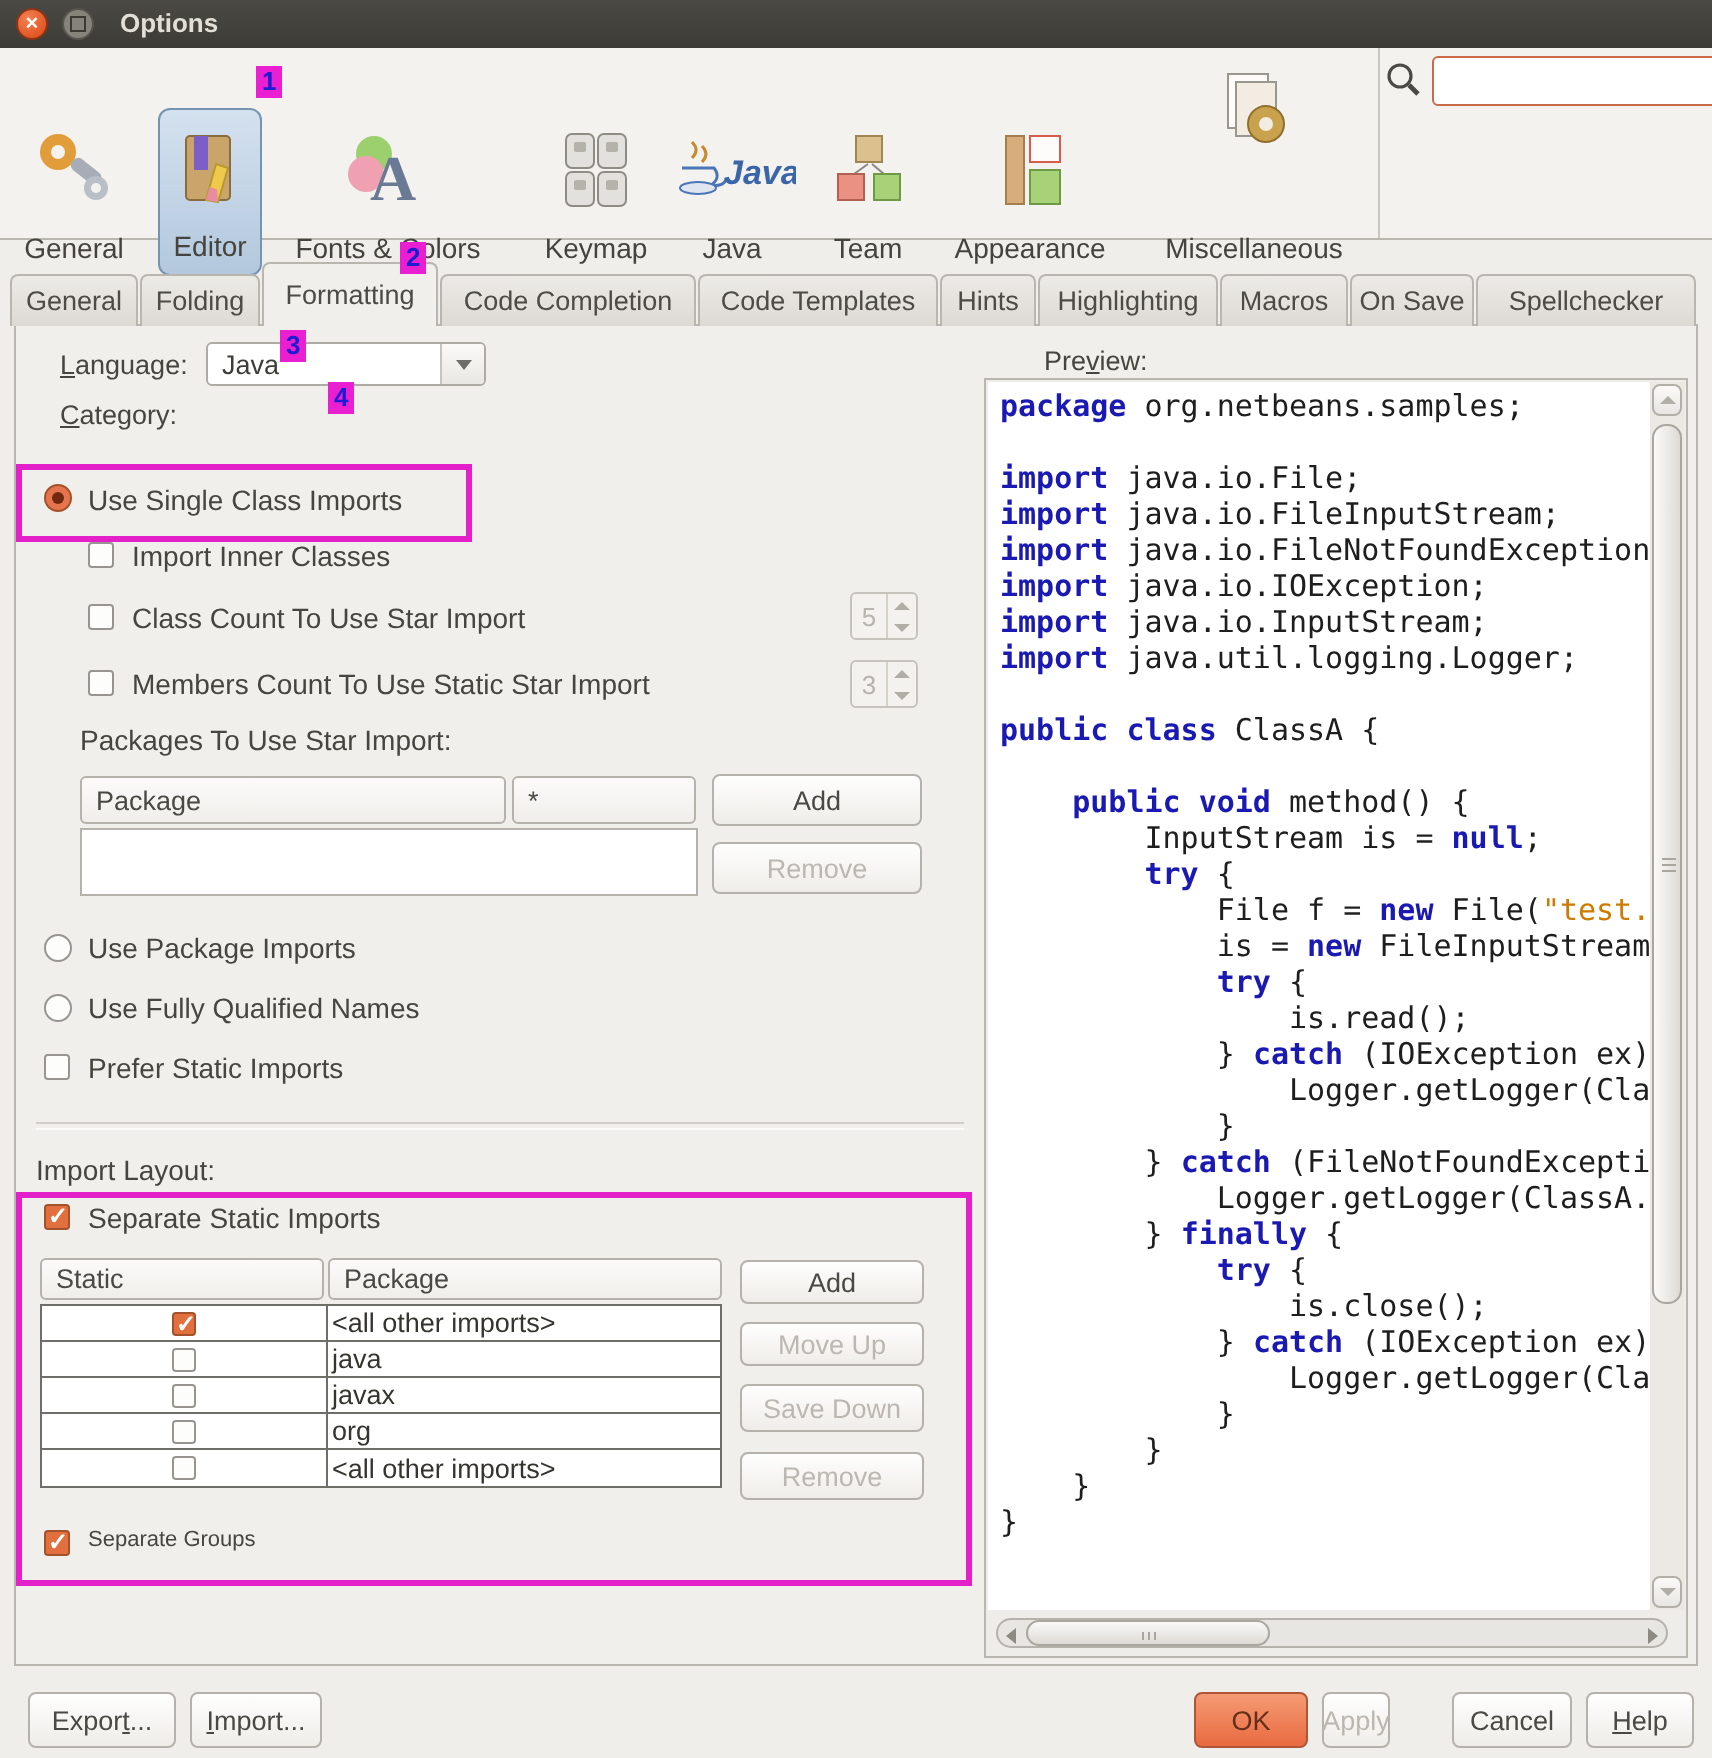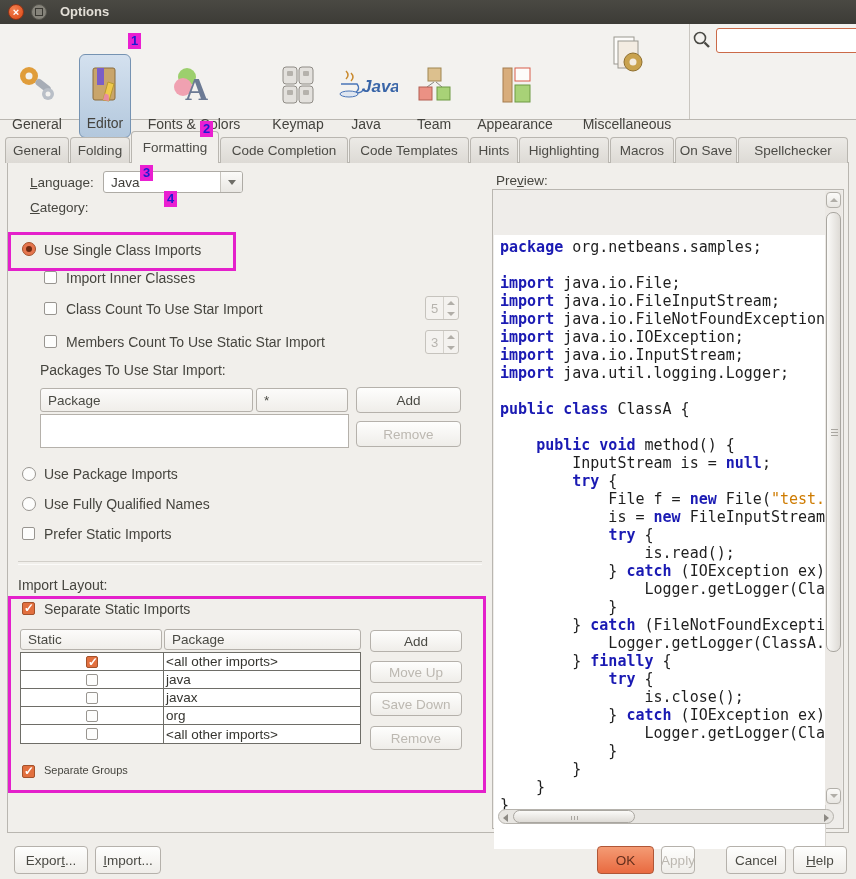--- a/index.html
+++ b/index.html
@@ -97,21 +97,21 @@
   .il-row:last-child{border-bottom:none;}
   .il-c1{width:143px;border-right:1px solid #6e6d67;display:flex;align-items:center;
     justify-content:center;box-sizing:border-box;}
   .il-c1 .cb{width:12px;height:12px;}
   .il-c2{flex:1;font-size:13.5px;color:#35342f;display:flex;align-items:center;padding-left:2px;
     white-space:nowrap;overflow:hidden;}
   
   #preview-wrap{position:absolute;left:492px;top:189px;width:352px;height:640px;
     border:1px solid #b9b6b0;background:#efedea;box-sizing:border-box;}
   #code-box{position:absolute;left:1px;top:1px;width:332px;height:614px;background:#fff;
-    border-right:1px solid #d8d5d0;overflow:hidden;box-sizing:border-box;margin-top:44px;}
+    border-right:1px solid #d8d5d0;overflow:hidden;box-sizing:border-box;}
   #code-lines{position:absolute;left:6px;top:3px;font-family:"DejaVu Sans Mono",monospace;
     font-size:15px;line-height:18px;white-space:pre;color:#1e1e1e;}
   .tk-k{color:#1a1ab3;font-weight:bold;}
   .tk-s{color:#ce7b00;}
   .tk-t{color:#1e1e1e;}
   
   #vscroll{position:absolute;right:1px;top:1px;width:17px;height:614px;background:#ece9e5;}
   .sc-btn{position:absolute;left:1px;width:15px;height:16px;border:1px solid #b2afa9;
     border-radius:4px;background:linear-gradient(#fbfaf8,#e8e6e2);
     display:flex;align-items:center;justify-content:center;box-sizing:border-box;}
@@ -390,21 +390,21 @@
     </div>
 
   <div class="btn" style="left:370px;top:630px;width:92px;height:22px;">Add</div>
   <div class="btn disabled" style="left:370px;top:661px;width:92px;height:22px;">Move Up</div>
   <div class="btn disabled" style="left:370px;top:692px;width:92px;height:24px;">Save Down</div>
   <div class="btn disabled" style="left:370px;top:726px;width:92px;height:24px;">Remove</div>
 
   <span class="cb abs on" style="left:22px;top:765px;"></span>
   <div class="flabel" style="left:44px;top:764px;font-size:11px;">Separate Groups</div>
 
-  <div class="flabel mnem" style="left:496px;top:173px;">Pre<u>v</u>iew:</div>
+  <div class="flabel mnem" style="left:522px;top:173px;">Pre<u>v</u>iew:</div>
   <div id="preview-wrap">
     <div id="code-box">
       <div id="code-lines"><div class="cl"><span class="tk-k">package</span><span class="tk-t"> org.netbeans.samples;</span></div><div class="cl">&nbsp;</div><div class="cl"><span class="tk-k">import</span><span class="tk-t"> java.io.File;</span></div><div class="cl"><span class="tk-k">import</span><span class="tk-t"> java.io.FileInputStream;</span></div><div class="cl"><span class="tk-k">import</span><span class="tk-t"> java.io.FileNotFoundException;</span></div><div class="cl"><span class="tk-k">import</span><span class="tk-t"> java.io.IOException;</span></div><div class="cl"><span class="tk-k">import</span><span class="tk-t"> java.io.InputStream;</span></div><div class="cl"><span class="tk-k">import</span><span class="tk-t"> java.util.logging.Logger;</span></div><div class="cl">&nbsp;</div><div class="cl"><span class="tk-k">public</span><span class="tk-t"> </span><span class="tk-k">class</span><span class="tk-t"> ClassA {</span></div><div class="cl">&nbsp;</div><div class="cl"><span class="tk-t">    </span><span class="tk-k">public</span><span class="tk-t"> </span><span class="tk-k">void</span><span class="tk-t"> method() {</span></div><div class="cl"><span class="tk-t">        InputStream is = </span><span class="tk-k">null</span><span class="tk-t">;</span></div><div class="cl"><span class="tk-t">        </span><span class="tk-k">try</span><span class="tk-t"> {</span></div><div class="cl"><span class="tk-t">            File f = </span><span class="tk-k">new</span><span class="tk-t"> File(</span><span class="tk-s">"test.txt"</span></div><div class="cl"><span class="tk-t">            is = </span><span class="tk-k">new</span><span class="tk-t"> FileInputStream(f);</span></div><div class="cl"><span class="tk-t">            </span><span class="tk-k">try</span><span class="tk-t"> {</span></div><div class="cl"><span class="tk-t">                is.read();</span></div><div class="cl"><span class="tk-t">            } </span><span class="tk-k">catch</span><span class="tk-t"> (IOException ex) {</span></div><div class="cl"><span class="tk-t">                Logger.getLogger(ClassA.class.getName());</span></div><div class="cl"><span class="tk-t">            }</span></div><div class="cl"><span class="tk-t">        } </span><span class="tk-k">catch</span><span class="tk-t"> (FileNotFoundException ex) {</span></div><div class="cl"><span class="tk-t">            Logger.getLogger(ClassA.class.getName());</span></div><div class="cl"><span class="tk-t">        } </span><span class="tk-k">finally</span><span class="tk-t"> {</span></div><div class="cl"><span class="tk-t">            </span><span class="tk-k">try</span><span class="tk-t"> {</span></div><div class="cl"><span class="tk-t">                is.close();</span></div><div class="cl"><span class="tk-t">            } </span><span class="tk-k">catch</span><span class="tk-t"> (IOException ex) {</span></div><div class="cl"><span class="tk-t">                Logger.getLogger(ClassA.class.getName());</span></div><div class="cl"><span class="tk-t">            }</span></div><div class="cl"><span class="tk-t">        }</span></div><div class="cl"><span class="tk-t">    }</span></div><div class="cl"><span class="tk-t">}</span></div></div>
     </div>
     <div id="vscroll">
       <div class="sc-btn" style="top:1px;">
           <b class="tri-up"></b>
         </div>
       <div id="vthumb"></div>
       <div class="sc-btn" style="bottom:1px;">

